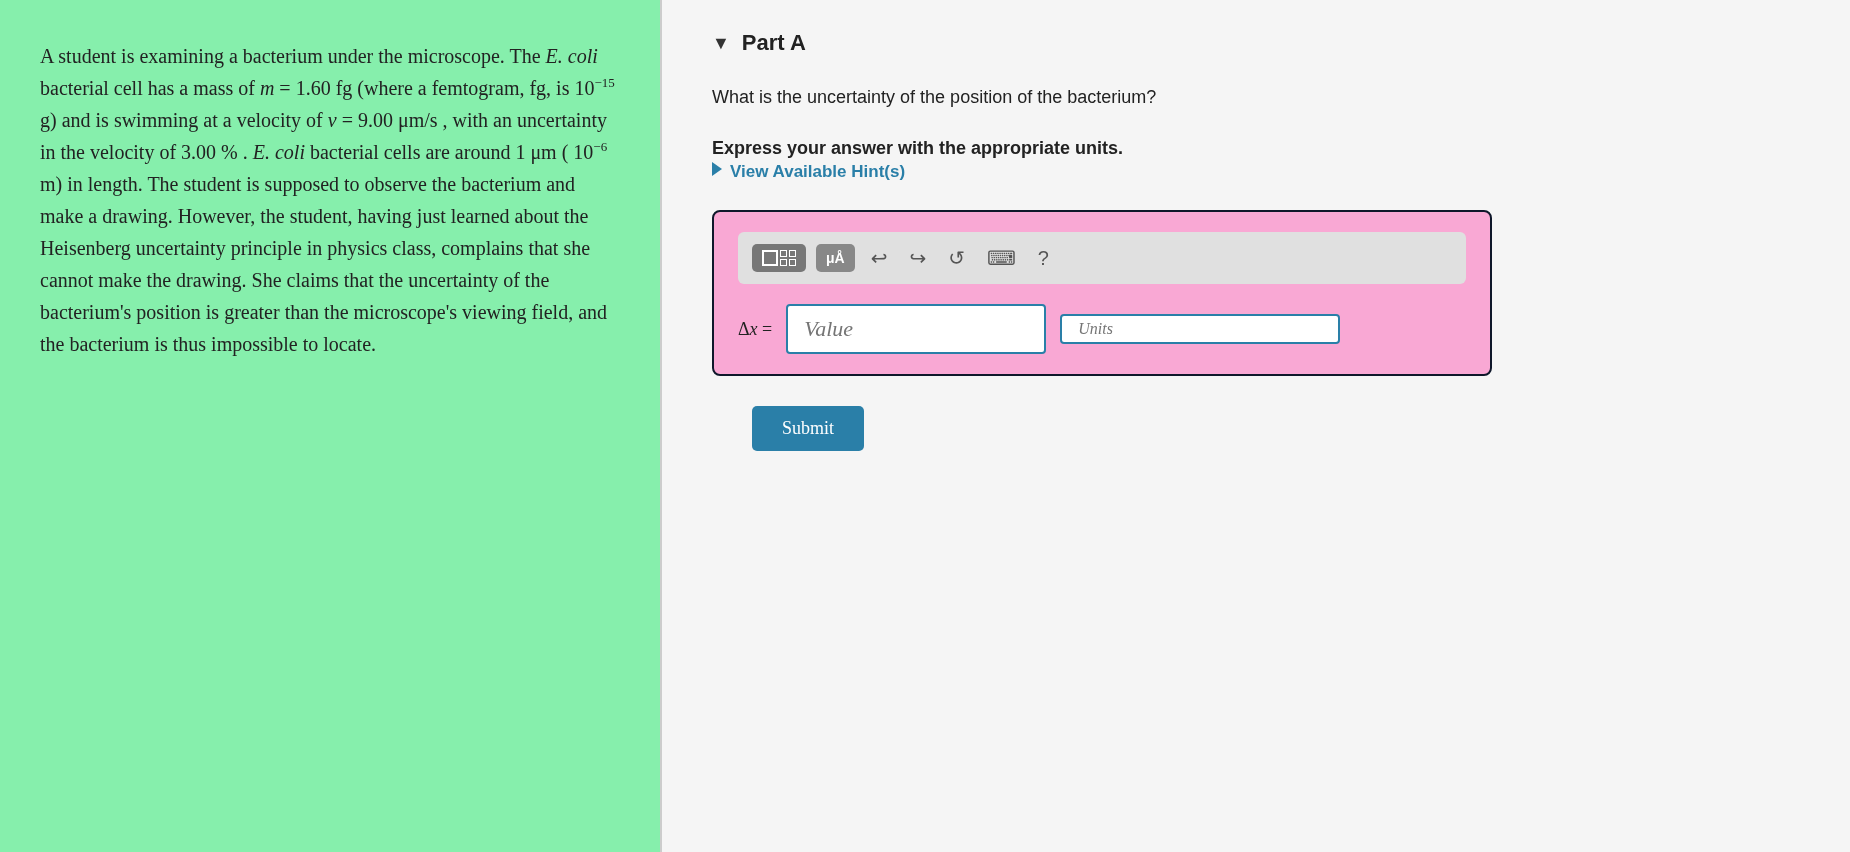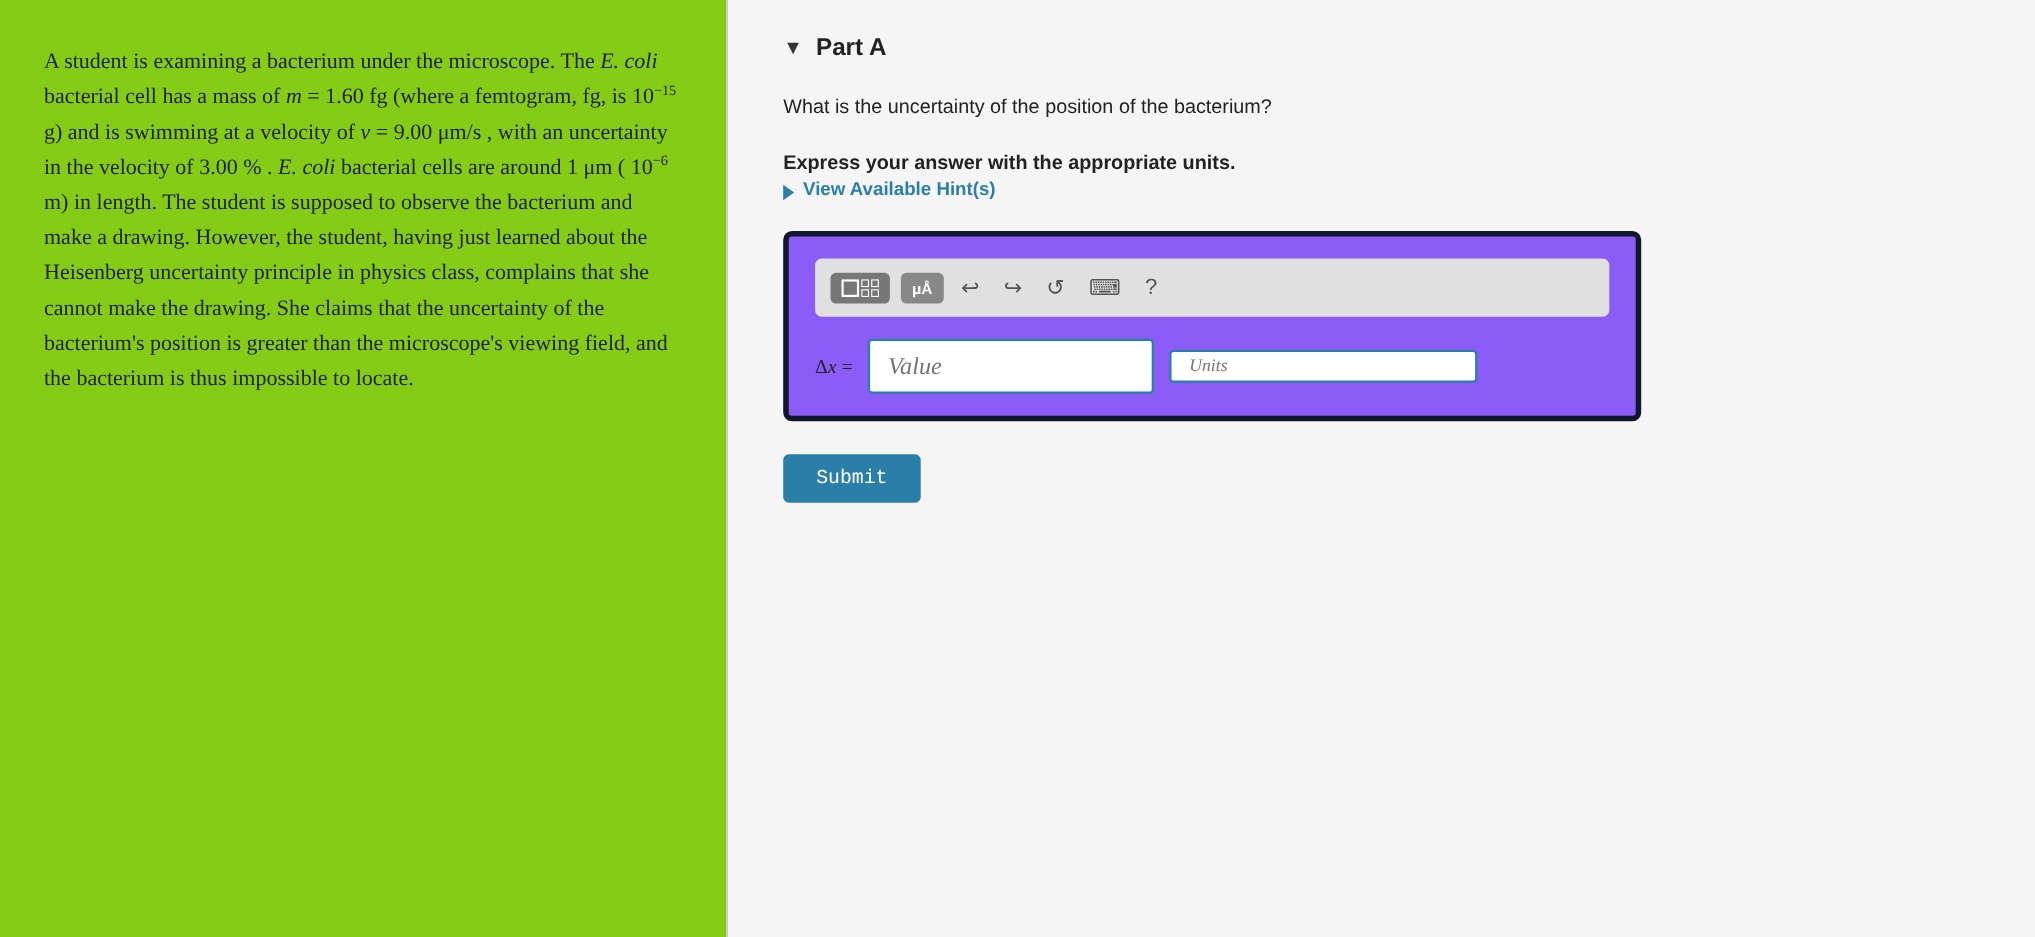--- a/index.html
+++ b/index.html
@@ -12,21 +12,21 @@
       font-family: Georgia, 'Times New Roman', serif;
       background: #f0f0f0;
       display: flex;
       width: 1850px;
       min-height: 852px;
     }
 
     .left-panel {
       width: 660px;
       min-height: 852px;
-      background: #84cc16;
+      background: #86efac;
       padding: 40px 40px;
       display: flex;
       align-items: flex-start;
     }
 
     .problem-text {
       font-size: 20px;
       line-height: 1.6;
       color: #222;
     }
@@ -78,43 +78,43 @@
     .instruction-text {
       font-family: Arial, sans-serif;
       font-size: 18px;
       font-weight: bold;
       color: #222;
       line-height: 1.5;
     }
 
     .hint-link {
       display: flex;
-      align-items: flex-end;
+      align-items: flex-start;
       gap: 8px;
       color: #2a7fa8;
       font-family: Arial, sans-serif;
       font-size: 17px;
       font-weight: bold;
       cursor: pointer;
       margin-bottom: 28px;
       text-decoration: none;
     }
 
     .hint-arrow {
       width: 0;
       height: 0;
       border-top: 7px solid transparent;
       border-bottom: 7px solid transparent;
       border-left: 10px solid #2a7fa8;
       display: inline-block;
     }
 
     .answer-box {
-      background: #8b5cf6;
-      border: 5px solid #0f172a;
+      background: #f9a8d4;
+      border: 2px solid #0f172a;
       border-radius: 8px;
       padding: 20px 24px;
       margin-bottom: 30px;
       max-width: 780px;
     }
 
     .toolbar {
       display: flex;
       align-items: center;
       gap: 10px;
@@ -198,22 +198,23 @@
       font-family: Georgia, serif;
     }
 
     .submit-btn {
       background: #2a7fa8;
       color: white;
       border: none;
       border-radius: 5px;
       padding: 12px 30px;
       font-size: 18px;
-      font-family: Liberation Mono, monospace;
-      cursor: pointer;
+      font-family: Liberation Serif, serif;
+      cursor: pointer;
+      margin-left: 40px;
     }
 
     
     .template-icon {
       display: flex;
       gap: 2px;
     }
 
     .template-icon .sq-large {
       width: 16px;

